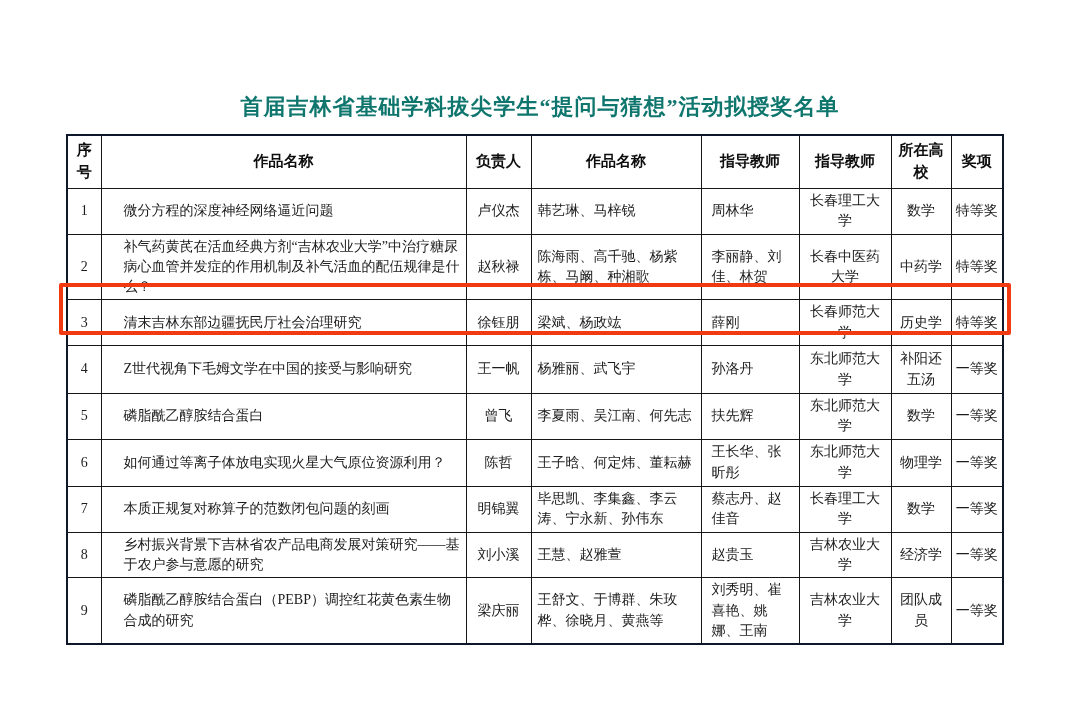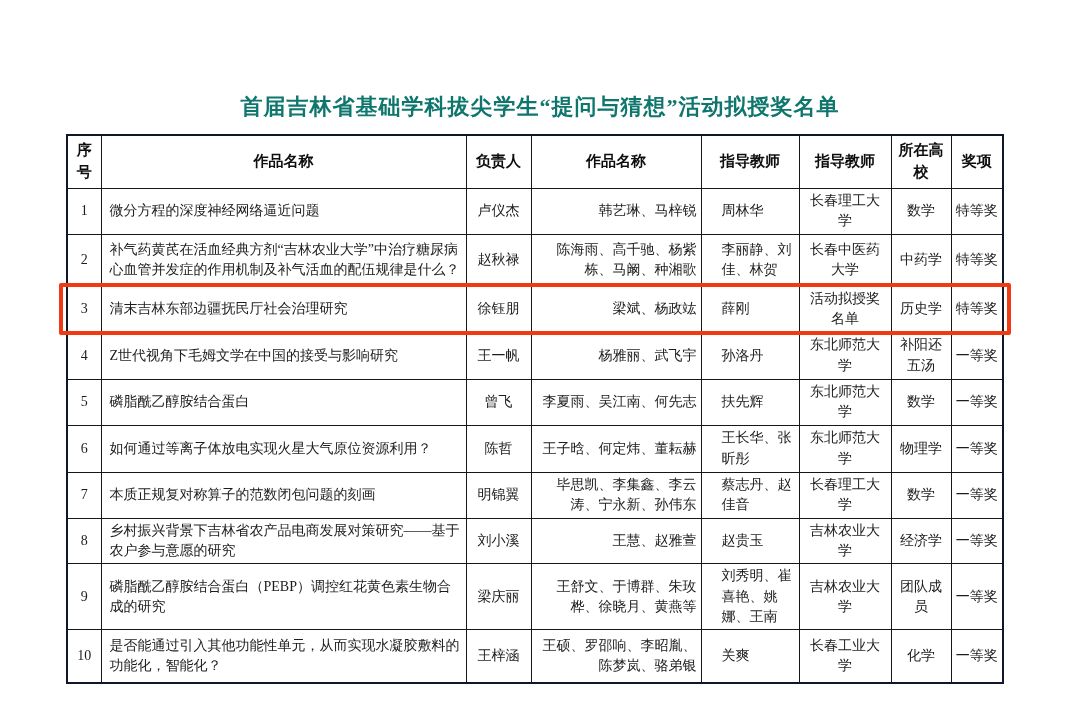--- a/index.html
+++ b/index.html
@@ -39,23 +39,23 @@
     padding: 2px 4px;
     word-break: break-all;
     overflow: hidden;
   }
   #award-table th {
     font-weight: bold;
     font-size: 15px;
     height: 48px;
     color: #0e0e0e;
   }
-  #award-table td.col-work   { text-align: left; padding-left: 8px; padding-right: 6px; }
-  #award-table td.col-team   { text-align: right; padding-left: 6px; }
-  #award-table td.col-advisors { text-align: left; padding-left: 20px; }
+  #award-table td.col-work   { text-align: left; padding-left: 22px; padding-right: 6px; }
+  #award-table td.col-team   { text-align: left; padding-left: 6px; }
+  #award-table td.col-advisors { text-align: left; padding-left: 10px; }
   #highlight-box {
     position: absolute;
     border: 4px solid #f23a12;
     border-radius: 2px;
     pointer-events: none;
     box-sizing: border-box;
     display: none;
   }
 </style>
 </head>
@@ -107,21 +107,21 @@
           <td class="col-university">长春中医药大学</td>
           <td class="col-subject">中药学</td>
           <td class="col-award">特等奖</td>
         </tr>
         <tr style="height: 42px;">
           <td class="col-no">3</td>
           <td class="col-work">清末吉林东部边疆抚民厅社会治理研究</td>
           <td class="col-leader">徐钰朋</td>
           <td class="col-team">梁斌、杨政竑</td>
           <td class="col-advisors">薛刚</td>
-          <td class="col-university">活动拟授奖名单</td>
+          <td class="col-university">长春师范大学</td>
           <td class="col-subject">历史学</td>
           <td class="col-award">特等奖</td>
         </tr>
         <tr style="height: 48px;">
           <td class="col-no">4</td>
           <td class="col-work">Z世代视角下毛姆文学在中国的接受与影响研究</td>
           <td class="col-leader">王一帆</td>
           <td class="col-team">杨雅丽、武飞宇</td>
           <td class="col-advisors">孙洛丹</td>
           <td class="col-university">东北师范大学</td>
@@ -171,27 +171,17 @@
         <tr style="height: 55px;">
           <td class="col-no">9</td>
           <td class="col-work">磷脂酰乙醇胺结合蛋白（PEBP）调控红花黄色素生物合成的研究</td>
           <td class="col-leader">梁庆丽</td>
           <td class="col-team">王舒文、于博群、朱玫桦、徐晓月、黄燕等</td>
           <td class="col-advisors">刘秀明、崔喜艳、姚娜、王南</td>
           <td class="col-university">吉林农业大学</td>
           <td class="col-subject">团队成员</td>
           <td class="col-award">一等奖</td>
         </tr>
-        <tr style="height: 53px;">
-          <td class="col-no">10</td>
-          <td class="col-work">是否能通过引入其他功能性单元，从而实现水凝胶敷料的功能化，智能化？</td>
-          <td class="col-leader">王梓涵</td>
-          <td class="col-team">王硕、罗邵响、李昭胤、陈梦岚、骆弟银</td>
-          <td class="col-advisors">关爽</td>
-          <td class="col-university">长春工业大学</td>
-          <td class="col-subject">化学</td>
-          <td class="col-award">一等奖</td>
-        </tr>
       </tbody>
   </table>
 
   <div id="highlight-box" style="border-color: rgb(242, 58, 18); left: 59px; top: 283.094px; width: 952px; height: 51.5938px; display: block;"></div>
 </div>
 
 </body></html>

